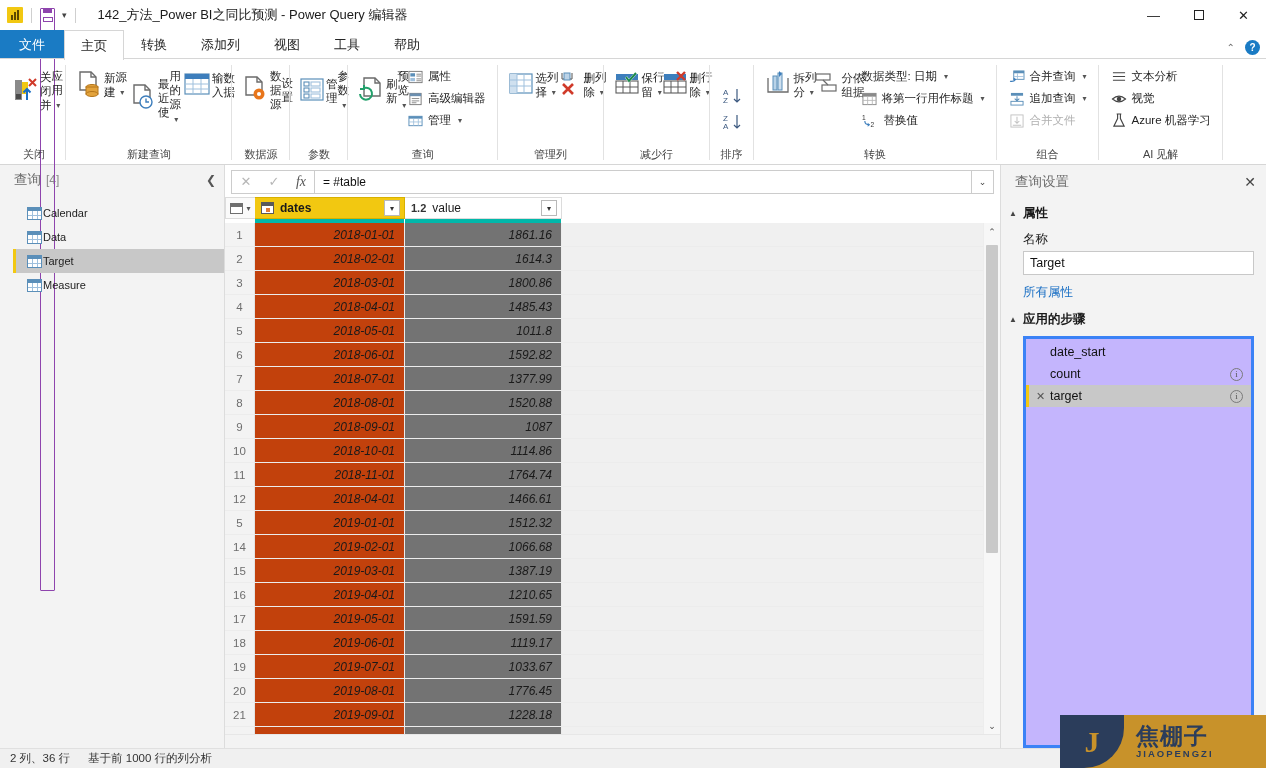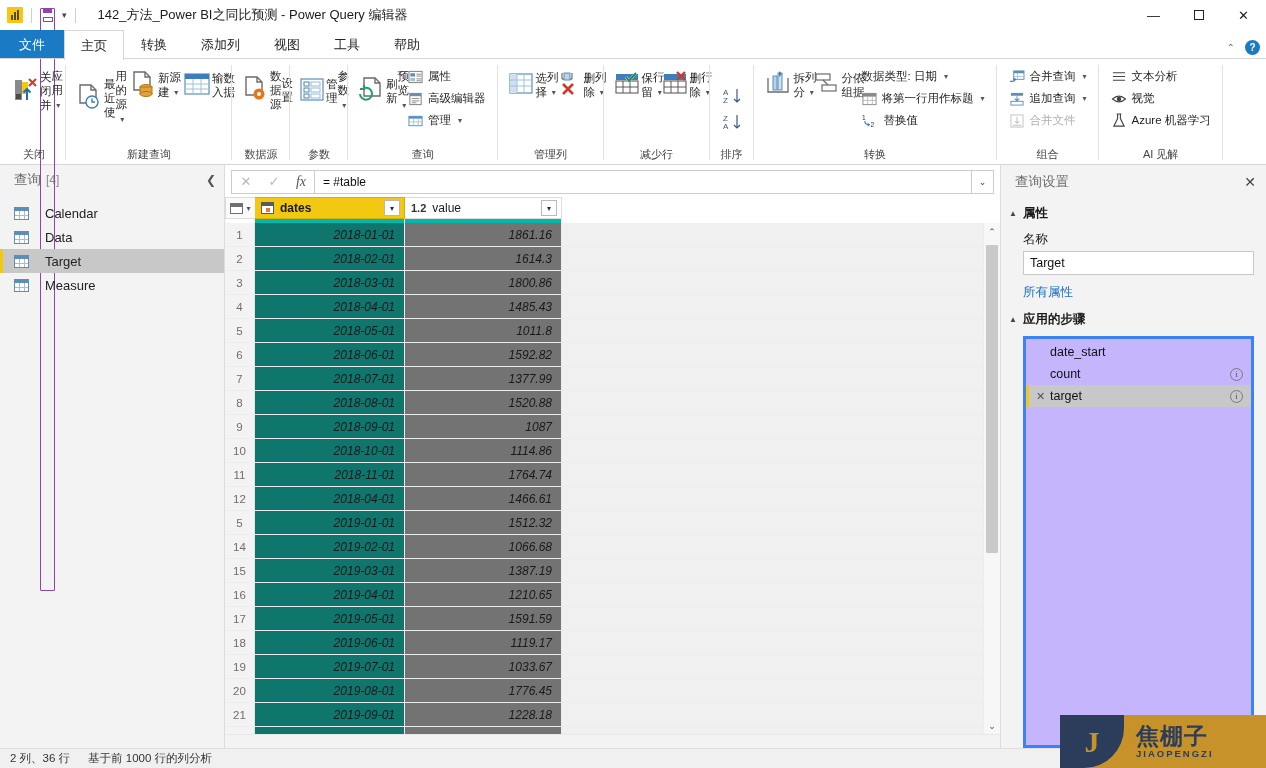--- a/index.html
+++ b/index.html
@@ -107,22 +107,22 @@
   .queries-pane {
     width: 225px; background:#f3f3f3; border-right:1px solid #dcdcdc;
     display:flex; flex-direction:column;
   }
   .qp-head { height:30px; display:flex; align-items:center; padding:0 8px 0 14px; }
   .qp-title { font-size:13.5px; color:#6b6b6b; }
   .qp-count { font-size:12px; color:#8a8a8a; margin-left:5px;}
   .qp-collapse { margin-left:auto; color:#555; font-size:12px; }
   .qlist { padding-top:6px; }
   .qitem {
-    height:24px; display:flex; align-items:center; gap:16px; padding-left:14px;
-    font-size:13px; color:#222; position:relative;
+    height:24px; display:flex; align-items:center; gap:1px; padding-left:14px;
+    font-size:11px; color:#222; position:relative;margin-left:13px;
   }
   .qitem.sel { background:#c8c8c8; }
   .qitem.sel::before{ content:""; position:absolute; left:0; top:0; bottom:0; width:3px; background:#F2C811;}
   .tblico { width:15px;height:13px;border:1.2px solid #5b8fb9;background:#fff;position:relative;}
   .tblico::before{content:"";position:absolute;left:0;right:0;top:0;height:3.5px;background:#5b8fb9;}
   .tblico::after{content:"";position:absolute;left:0;right:0;top:3.5px;bottom:0;
     background: repeating-linear-gradient(to right,transparent 0 4px,#9fc0dd 4px 5px),
                 repeating-linear-gradient(to bottom,transparent 0 4px,#9fc0dd 4px 5px);}
 
   .center {
@@ -169,21 +169,21 @@
   .rn {
     width:30px; background:#f3f3f3; border-right:1px solid #e3e3e3;
     display:flex; align-items:center; justify-content:center;
     font-size:11.5px; color:#6e6e6e;
   }
   .cell {
     display:flex; align-items:center; justify-content:flex-end;
     padding-right:9px; font-size:12px; font-style:italic; color:#1a1a1a;
     border-right:1px solid #ececec;
   }
-  .cell.c1 { background:#0f766e; }
+  .cell.c1 { background:#c2410c; }
   .cell.c2 { background:#737373; }
   .rowsfill { background:#f0f0f0; flex:1; }
 
   .vscroll {
     position:absolute; right:0; top:0; bottom:0; width:17px; background:#f7f7f7;
     border-left:1px solid #ededed;
   }
   .vs-arrow{height:17px;display:flex;align-items:center;justify-content:center;color:#4a4a4a;font-size:9px;}
   .vs-thumb{position:absolute;left:2px;right:2px;background:#c9c9c9;border-radius:1px;}
   .hscroll { height:14px; background:#f3f3f3; border-top:1px solid #e7e7e7; }
@@ -312,42 +312,42 @@
       <div class="glabel">关闭</div>
     </div>
 
     <div class="rgroup">
       <div class="gitems">
         <div class="bigbtn">
           <div class="ico">
             <svg width="30" height="30" viewBox="0 0 30 30">
               <path d="M6 3 h11 l5 5 v13 h-16 z" fill="#fff" stroke="#6b6b6b" stroke-width="1.4"></path>
               <path d="M17 3 v5 h5" fill="none" stroke="#6b6b6b" stroke-width="1.4"></path>
+              <ellipse cx="18" cy="18" rx="6" ry="2.5" fill="#E3A33C" stroke="#b5761b" stroke-width="1"></ellipse>
+              <rect x="12" y="18" width="12" height="7" fill="#E3A33C" stroke="#b5761b" stroke-width="1"></rect>
+              <ellipse cx="18" cy="25" rx="6" ry="2.5" fill="#E3A33C" stroke="#b5761b" stroke-width="1"></ellipse>
+            </svg>
+          </div>
+          <div class="lbl">新建</div>
+          <div class="lbl">
+            <span>源</span><span class="caret">▾</span>
+          </div>
+        </div>
+        <div class="bigbtn">
+          <div class="ico">
+            <svg width="30" height="30" viewBox="0 0 30 30">
+              <path d="M6 3 h11 l5 5 v13 h-16 z" fill="#fff" stroke="#6b6b6b" stroke-width="1.4"></path>
+              <path d="M17 3 v5 h5" fill="none" stroke="#6b6b6b" stroke-width="1.4"></path>
               <circle cx="18" cy="20" r="6" fill="#fff" stroke="#3d7ebc" stroke-width="1.4"></circle>
               <path d="M18 16.5 v3.5 h3" stroke="#3d7ebc" stroke-width="1.4" fill="none"></path>
             </svg>
           </div>
           <div class="lbl">最近使</div>
           <div class="lbl">
             <span>用的源</span><span class="caret">▾</span>
-          </div>
-        </div>
-        <div class="bigbtn">
-          <div class="ico">
-            <svg width="30" height="30" viewBox="0 0 30 30">
-              <path d="M6 3 h11 l5 5 v13 h-16 z" fill="#fff" stroke="#6b6b6b" stroke-width="1.4"></path>
-              <path d="M17 3 v5 h5" fill="none" stroke="#6b6b6b" stroke-width="1.4"></path>
-              <ellipse cx="18" cy="18" rx="6" ry="2.5" fill="#E3A33C" stroke="#b5761b" stroke-width="1"></ellipse>
-              <rect x="12" y="18" width="12" height="7" fill="#E3A33C" stroke="#b5761b" stroke-width="1"></rect>
-              <ellipse cx="18" cy="25" rx="6" ry="2.5" fill="#E3A33C" stroke="#b5761b" stroke-width="1"></ellipse>
-            </svg>
-          </div>
-          <div class="lbl">新建</div>
-          <div class="lbl">
-            <span>源</span><span class="caret">▾</span>
           </div>
         </div>
         <div class="bigbtn w46">
           <div class="ico">
             <svg width="30" height="26" viewBox="0 0 30 26">
               <rect x="3" y="3" width="24" height="20" fill="#fff" stroke="#5b8fb9" stroke-width="1.2"></rect>
               <rect x="3" y="3" width="24" height="5" fill="#3d7ebc"></rect>
               <path d="M11 8 v15 M19 8 v15 M3 13 h24 M3 18 h24" stroke="#9fc0dd" stroke-width="1"></path>
             </svg>
           </div>

